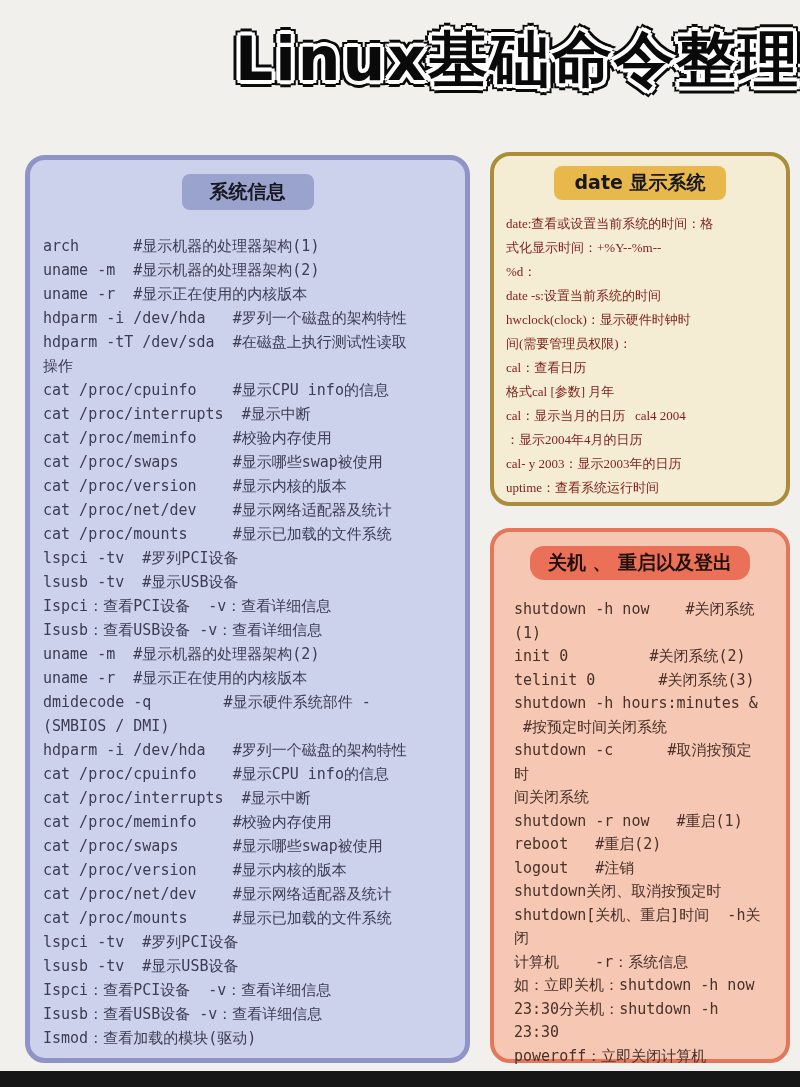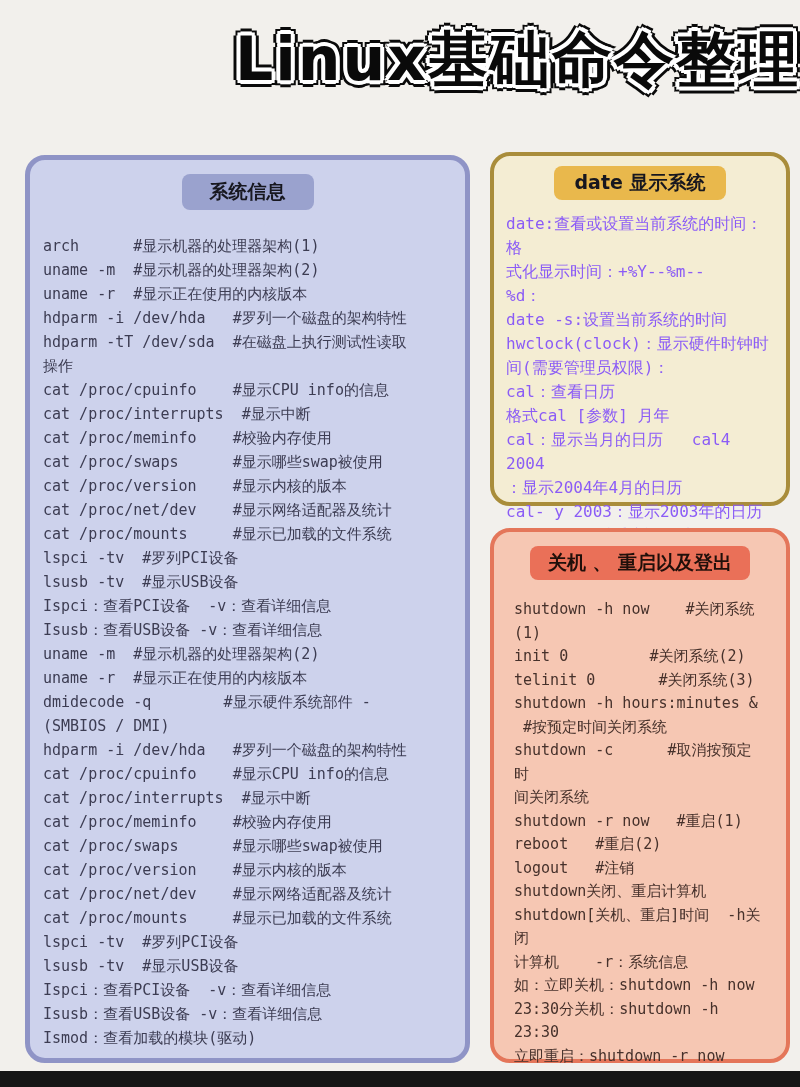--- a/index.html
+++ b/index.html
@@ -43,28 +43,28 @@
     display:block; width:max-content; max-width:92%;
     margin:14px auto 0;
     padding:5px 28px;
     border-radius:8px;
     font-size:19px; font-weight:bold;
     color:#17171f;
     text-align:center;
   }
   .band-sys  { background:#9aa2ce; }
   .band-date { background:#e9b84c; margin-top:10px; padding:4px 20px; }
-  .band-red  { background:#ea7058; padding:4px 18px; color:#200f0a; }
+  .band-red  { background:#ea7058; padding:4px 18px; color:#200f0a;border-radius:14px; }
   .pbody {
     white-space:pre-wrap;
     font-family:"DejaVu Sans Mono","DejaVu Sans",monospace;
     word-break:break-word;
   }
   .body-sys  { margin-top:24px; padding:0 13px; font-size:15px; line-height:24px;   color:#3c3c52; }
-  .body-date { margin-top:12px; padding:0 12px; font-size:16px; line-height:24px;   color:#8b5cf6; }
+  .body-date { margin-top:12px; padding:0 12px; font-size:13px; line-height:24px;   color:#7f1d1d;font-family:Liberation Serif, serif; }
   .body-red  { margin-top:18px; padding:0 20px; font-size:15px; line-height:23.5px; color:#46312b; }
   .bottom-bar {
     position:absolute; left:0; top:1071px; width:800px; height:16px;
     background:#161616;
   }
 </style>
 </head>
 <body>
 
 <h1 class="title">Linux基础命令整理</h1>
@@ -82,17 +82,17 @@
 式化显示时间：+%Y--%m--
 %d：</div><div>date -s:设置当前系统的时间</div><div>hwclock(clock)：显示硬件时钟时
 间(需要管理员权限)：</div><div>cal：查看日历</div><div>格式cal [参数] 月年</div><div>cal：显示当月的日历   cal4 2004
 ：显示2004年4月的日历</div><div>cal- y 2003：显示2003年的日历</div><div>uptime：查看系统运行时间</div></div>
 </section>
 
 <section class="panel panel-red">
   <div class="band band-red">关机 、 重启以及登出</div>
   <div class="pbody body-red"><div>shutdown -h now    #关闭系统(1)</div><div>init 0         #关闭系统(2)</div><div>telinit 0       #关闭系统(3)</div><div>shutdown -h hours:minutes &amp;
  #按预定时间关闭系统</div><div>shutdown -c      #取消按预定时
-间关闭系统</div><div>shutdown -r now   #重启(1)</div><div>reboot   #重启(2)</div><div>logout   #注销</div><div>shutdown关闭、重启计算机</div><div>shutdown[关机、重启]时间  -h关闭
-计算机    -r：系统信息</div><div>如：立即关机：shutdown -h now</div><div>23:30分关机：shutdown -h 23:30</div><div>立即重启：shutdown -r now</div><div>poweroff：立即关闭计算机</div><div>reboot：立即重启计算机</div></div>
+间关闭系统</div><div>shutdown -r now   #重启(1)</div><div>reboot   #重启(2)</div><div>logout   #注销</div><div>shutdown关闭、取消按预定时</div><div>shutdown[关机、重启]时间  -h关闭
+计算机    -r：系统信息</div><div>如：立即关机：shutdown -h now</div><div>23:30分关机：shutdown -h 23:30</div><div>poweroff：立即关闭计算机</div><div>reboot：立即重启计算机</div></div>
 </section>
 
 <div class="bottom-bar"></div>
 
 </body></html>

